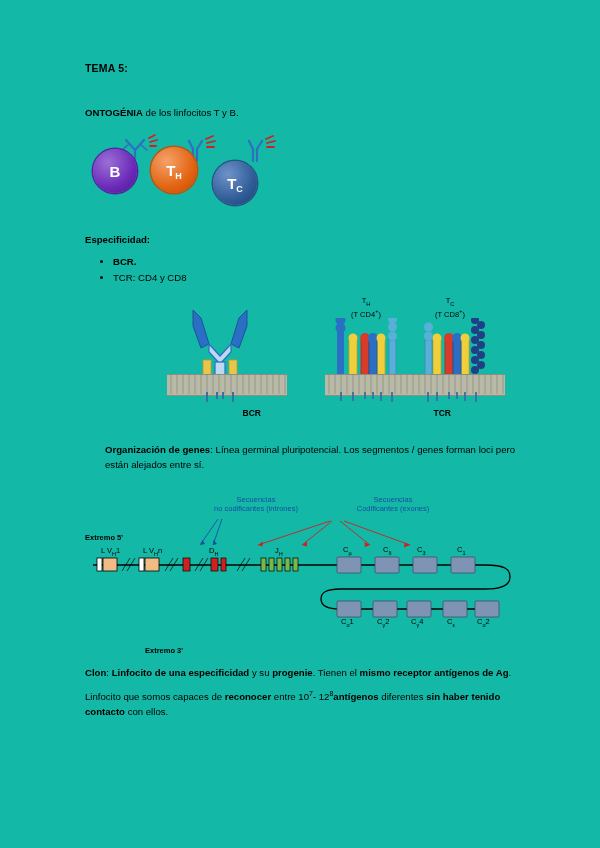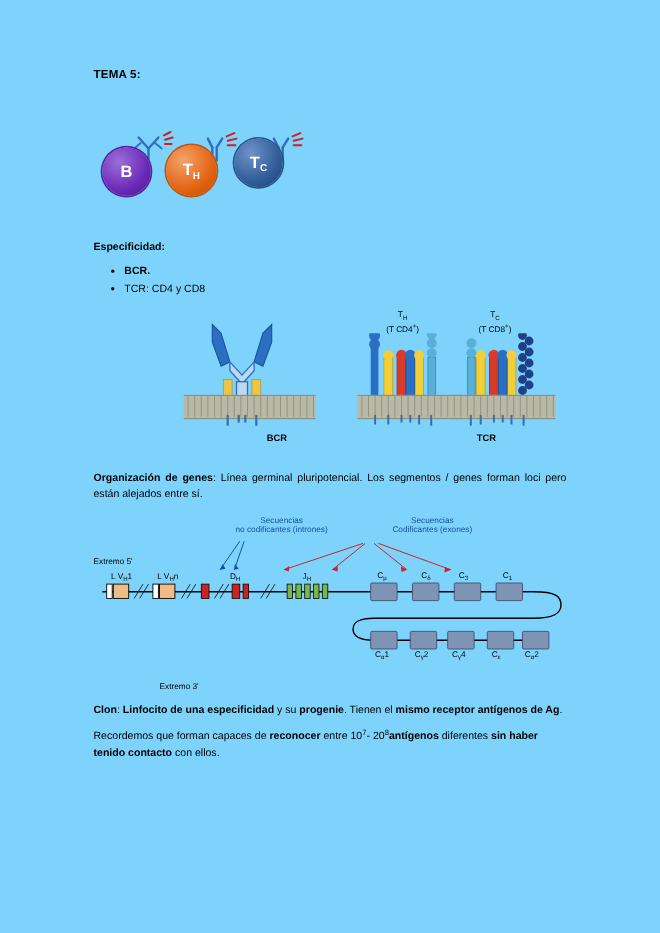--- a/index.html
+++ b/index.html
@@ -13,21 +13,21 @@
     font-family: "Liberation Sans", sans-serif;
     color: #000000;
     position: relative;
     overflow: hidden;
   }
   .page {
     position: absolute;
     left: 0; top: 0;
     width: 600px;
     height: 848px;
-    background: #7dd3fc;
+    background: #14b8a6;
   }
   .content {
     position: absolute;
     left: 85px;
     top: 62px;
     width: 430px;
   }
 
   
   .tema {
@@ -87,21 +87,21 @@
     background: radial-gradient(circle at 34% 30%, #9b6fd6 0%, #6a28b8 62%, #4b1a8a 100%);
     box-shadow: 0 0 0 1.5px #5c1ea3;
   }
   .cell-th {
     left: 66px; top: 14px;
     width: 46px; height: 46px;
     background: radial-gradient(circle at 34% 30%, #f4a26a 0%, #e2620f 62%, #bd4b06 100%);
     box-shadow: 0 0 0 1.5px #c35207;
   }
   .cell-tc {
-    left: 128px; top: 8px;
+    left: 128px; top: 28px;
     width: 44px; height: 44px;
     background: radial-gradient(circle at 34% 30%, #6f93c9 0%, #2f5b96 62%, #1e3f70 100%);
     box-shadow: 0 0 0 1.5px #2b5187;
   }
   .cell-lab {
     position: absolute;
     left: 0; right: 0;
     top: 50%;
     transform: translateY(-50%);
     font-size: 15px;
@@ -143,47 +143,50 @@
     line-height: 1.25;
   }
   .memfig .tlbl sub { font-size: 5.6px; }
   .memfig .tlbl sup { font-size: 5.6px; }
 
   
   .genefig {
     position: relative;
     width: 430px;
     height: 155px;
-    margin-top: 10px;
+    margin-top: 22px;
   }
   .genefig .gl {
     position: absolute;
     font-size: 7.5px;
     line-height: 1.2;
   }
   .genefig .gl sub { font-size: 5.5px; }
-  .genefig .glb { font-weight: normal; }
+  .genefig .glb { font-weight: bold; }
   .genefig .blue-ann {
     color: #1450a0;
     text-align: center;
   }
 
   
   sup.small { font-size: 7px; vertical-align: super; }
 </style>
 </head>
 <body>
 
 <div class="page">
   <div class="content">
 
     <div class="tema">TEMA 5:</div>
 
     <div class="sp-22"></div>
 
+    <p class="para">
+      <span class="b">ONTOGÉNIA</span><span> de los linfocitos T y B.</span>
+    </p>
 
     <div class="cells-row">
 
       <svg class="recept" style="left:34px; top:0px;" width="46" height="32" viewBox="0 0 46 32">
         <g stroke="#2f6fc0" stroke-width="2.2" fill="none" stroke-linecap="round">
           <path d="M16 27 L16 17"></path>
           <path d="M16 17 L7 7"></path>
           <path d="M16 17 L25 7"></path>
         </g>
         <g stroke="#2f6fc0" stroke-width="1.6" fill="none" stroke-linecap="round">
@@ -378,21 +381,21 @@
           <path d="M40 0 L40 7"></path>
             <path d="M48 0 L48 9"></path>
             <path d="M59 0 L59 10"></path>
         </g>
       </svg>
       <div class="lbl" style="left:300px; top:112px; width:66px;">TCR</div>
     </div>
 
     <div class="sp-12"></div>
 
-    <p class="para" style="text-align:justify;">
+    <p class="para" style="text-align:justify;margin-left:20px;">
       <span class="b u">Organización de genes</span><span>: Línea germinal pluripotencial. Los segmentos / genes forman loci pero están alejados entre sí.</span>
     </p>
 
     <div class="genefig">
 
       <div class="gl blue-ann" style="left:106px; top:0px; width:130px;">
         <span>Secuencias</span><br>
         <span>no codificantes (intrones)</span>
       </div>
       <div class="gl blue-ann" style="left:248px; top:0px; width:120px;">
@@ -506,18 +509,18 @@
 
     <div class="sp-16"></div>
 
     <p class="para">
       <span class="b u">Clon</span><span>: </span><span class="b">Linfocito de una </span><span class="b u">especificidad</span><span> y su </span><span class="b">progenie</span><span>. Tienen el </span><span class="b">mismo receptor antígenos de Ag</span><span>.</span>
     </p>
 
     <div class="sp-8"></div>
 
     <p class="para">
-      <span>Recordemos que forman capaces de </span><span class="b">reconocer</span><span> entre 10</span><sup class="small">7</sup><span>- 20</span><sup class="small">8</sup><span class="b">antígenos</span><span> diferentes </span><span class="b">sin haber</span>
+      <span>Linfocito que somos capaces de </span><span class="b">reconocer</span><span> entre 10</span><sup class="small">7</sup><span>- 12</span><sup class="small">8</sup><span class="b">antígenos</span><span> diferentes </span><span class="b">sin haber</span>
       <span class="b">tenido contacto</span><span> con ellos.</span>
     </p>
 
   </div>
 </div>
 
 </body></html>

